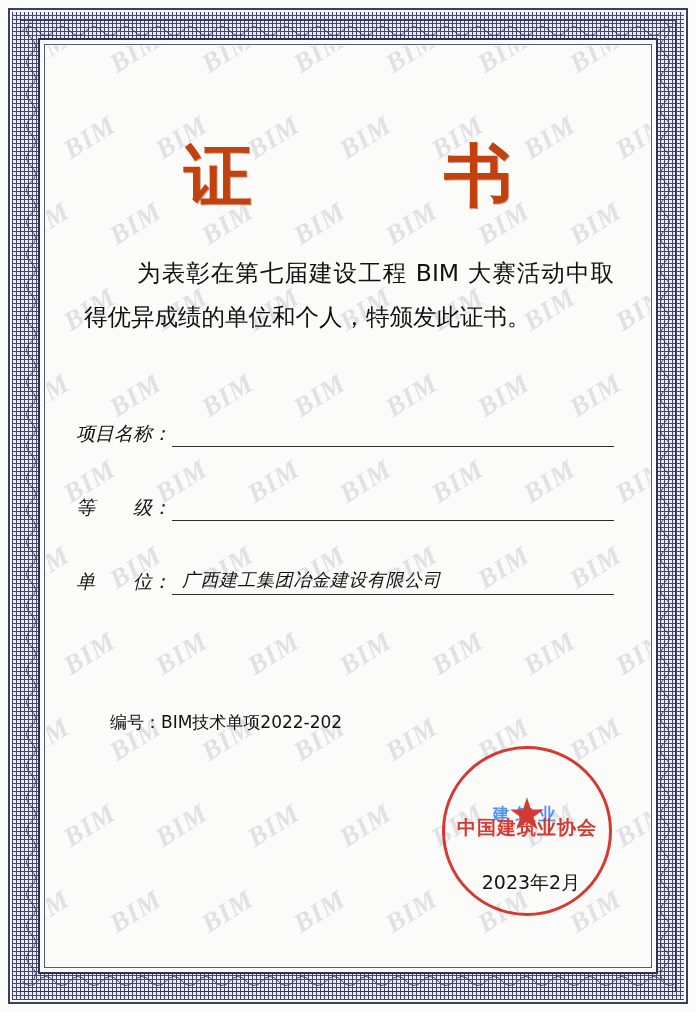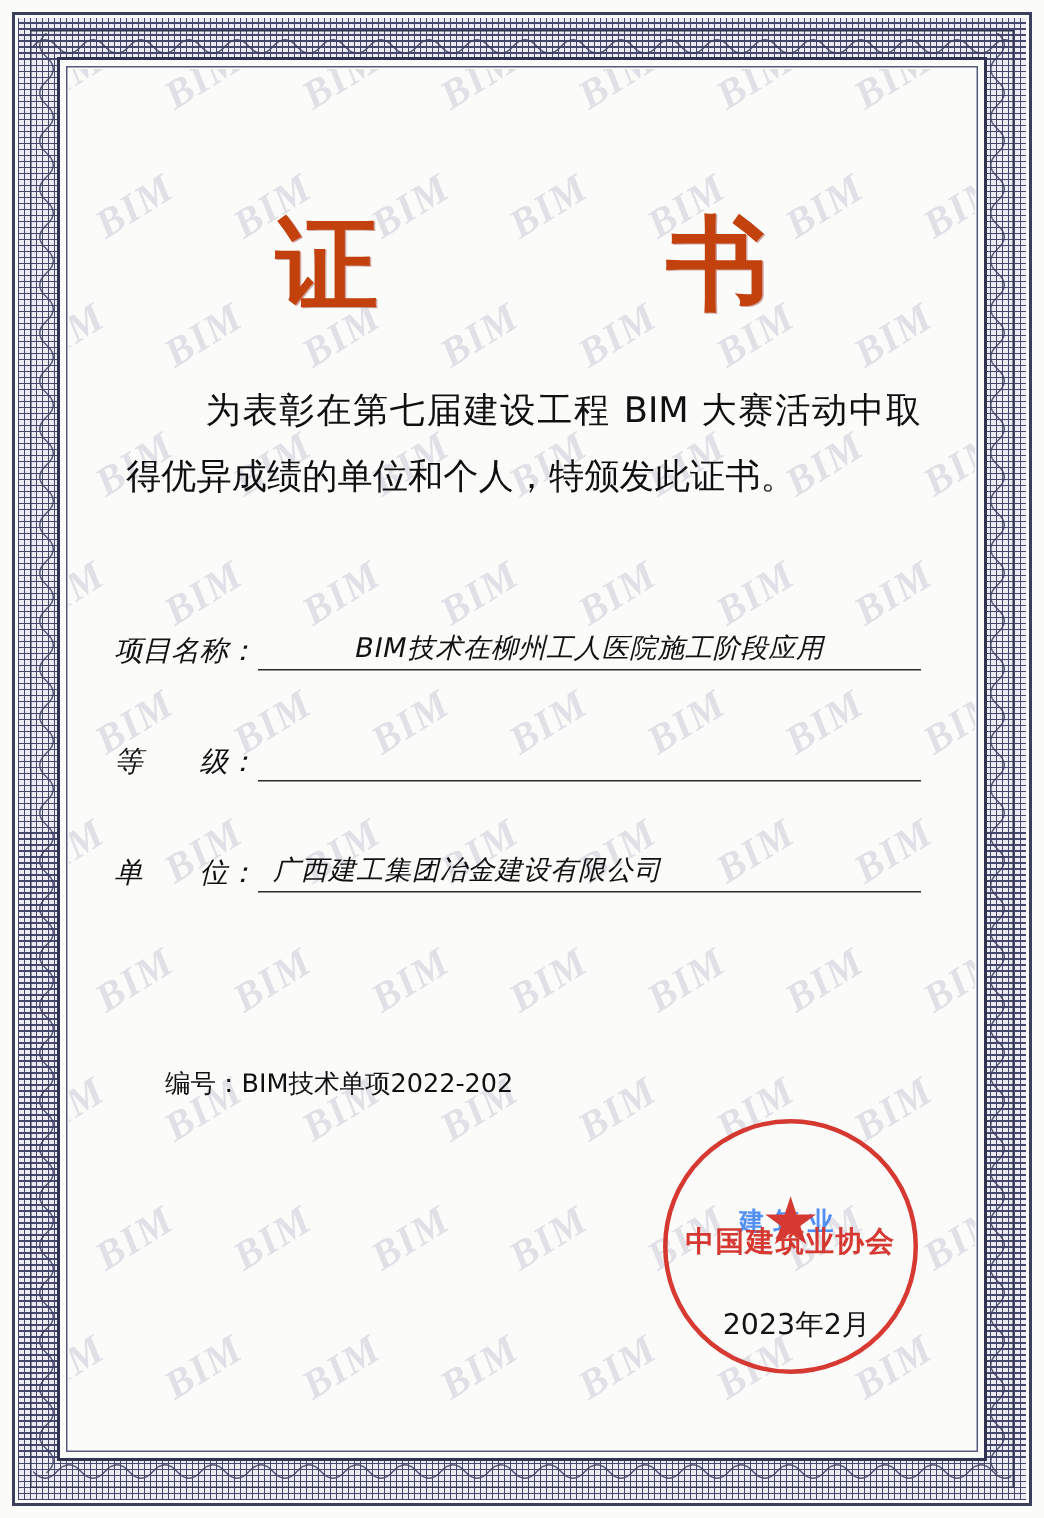--- a/index.html
+++ b/index.html
@@ -358,21 +358,20 @@
   <div class="content">
 
     <div class="title">证　书</div>
 
     <div class="preamble"><span class="indent"></span><span>为表彰在第七届建设工程 BIM 大赛活动中取得优异成绩的单位和个人，特颁发此证书。</span></div>
 
     <div class="fields">
 
       <div class="field-row project">
         <div class="field-label">项目名称：</div>
-        <div class="field-value">BIM技术在柳州工人医院施工阶段应用</div>
         <div class="field-line"></div>
       </div>
 
       <div class="field-row grade">
         <div class="field-label">等　　级：</div>
         <div class="field-line"></div>
       </div>
 
       <div class="field-row unit">
         <div class="field-label">单　　位：</div>

